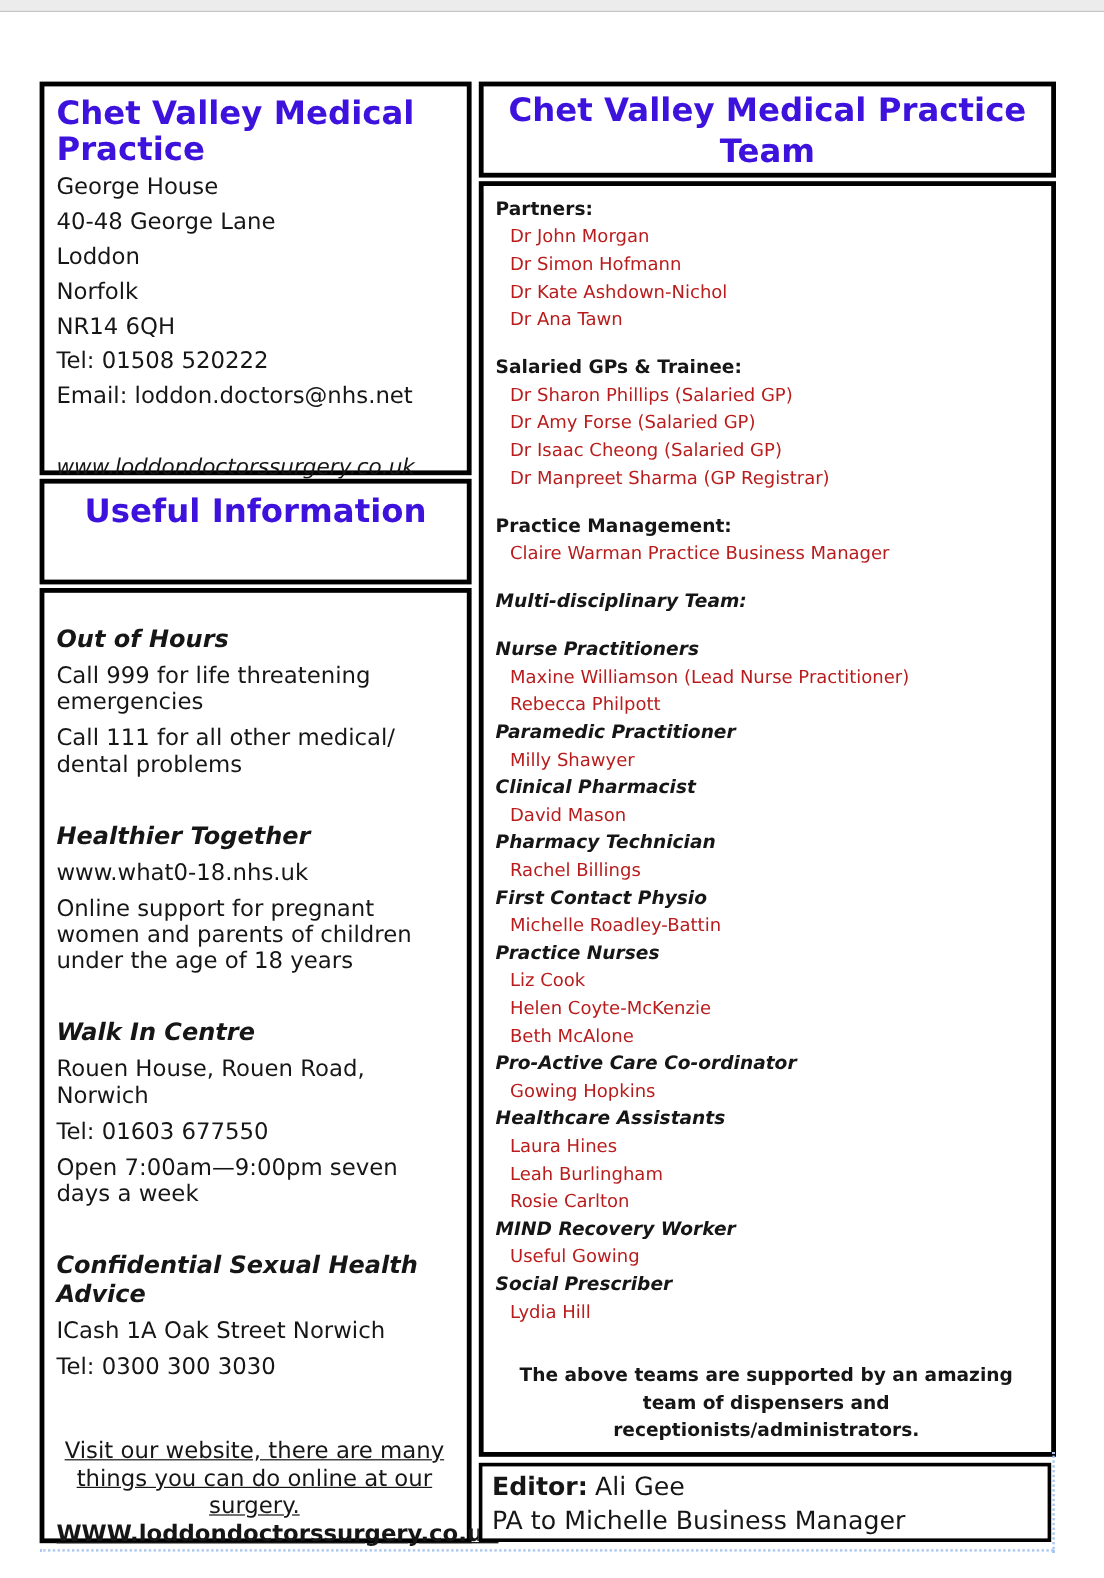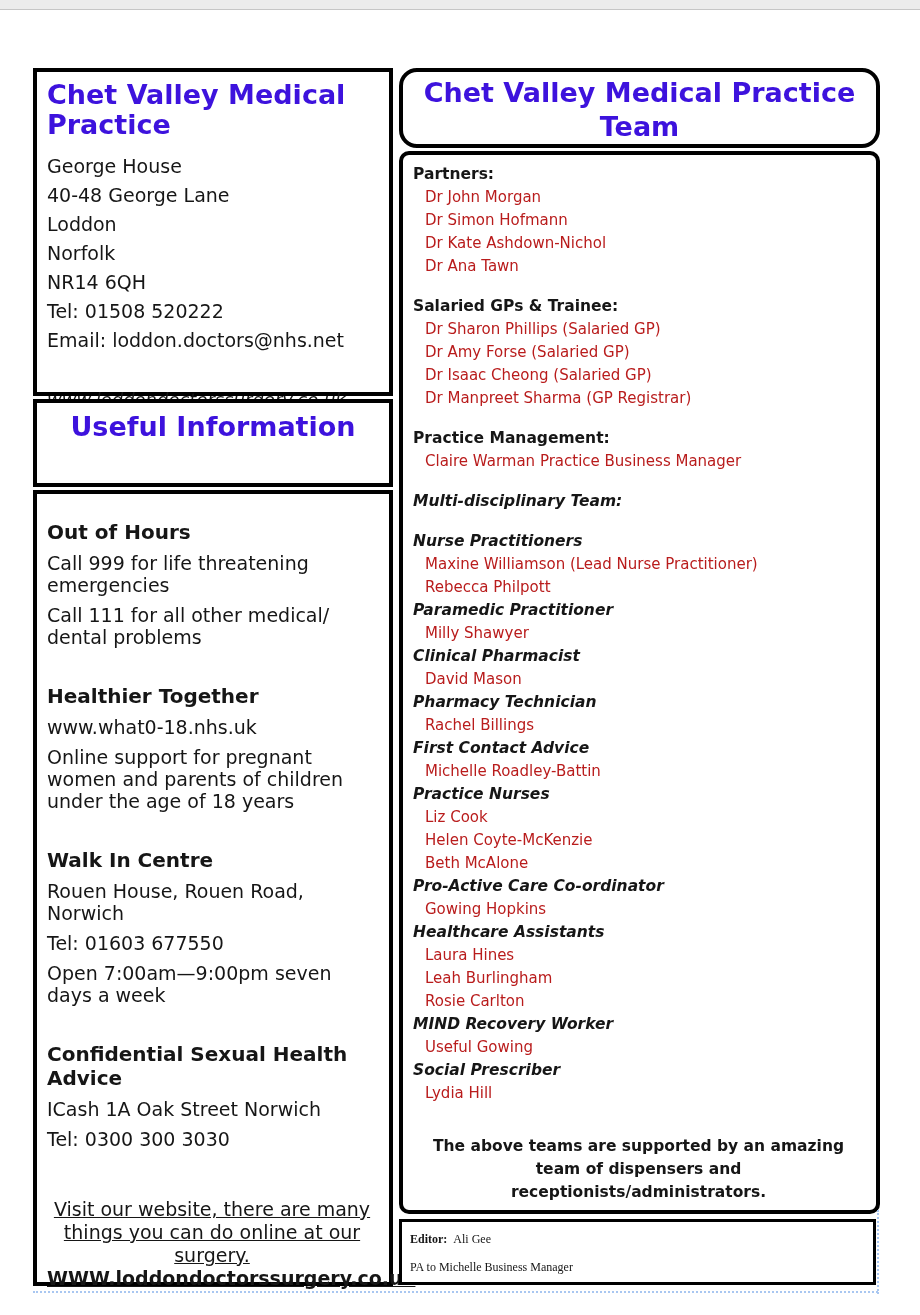--- a/index.html
+++ b/index.html
@@ -9,49 +9,49 @@
     --frame:#a9c7f1;
   }
   html,body{margin:0;padding:0;background:#ffffff;}
   body{font-family:"DejaVu Sans","Liberation Sans",sans-serif;color:var(--ink);}
   .canvas{position:relative;width:920px;height:1315px;background:#ffffff;overflow:hidden;}
   .top-strip{position:absolute;top:0;left:0;width:920px;height:9px;background:#ececec;border-bottom:1px solid #c6c6c6;}
   .box{position:absolute;background:#ffffff;border:4px solid var(--border);box-sizing:border-box;}
 
   
   .box-practice{left:33px;top:68px;width:360px;height:328px;padding:6px 10px 0 10px;}
-  .practice-title{margin:2px 0 12px 0;color:var(--accent);font-size:27px;font-weight:bold;line-height:1.12;}
+  .practice-title{margin:2px 0 2px 0;color:var(--accent);font-size:27px;font-weight:bold;line-height:1.12;}
   .addr-line{font-size:19px;line-height:29px;white-space:nowrap;}
   .website-italic{font-style:italic;font-size:18px;margin-top:34px;}
 
   .box-useful{left:33px;top:399px;width:360px;height:88px;text-align:center;}
   .useful-title{margin:8px 0 0 0;color:var(--accent);font-size:27px;font-weight:bold;}
 
   .box-info{left:33px;top:490px;width:360px;height:796px;padding:26px 12px 0 10px;}
   .info-section{margin:0;}
   .info-section + .info-section{margin-top:36px;}
-  .info-heading{margin:0 0 2px 0;font-size:20px;font-weight:bold;line-height:24px;}
+  .info-heading{margin:0 0 2px 0;font-size:20px;font-weight:bold;line-height:24px;font-style:italic;}
   .info-line{margin:8px 0 0 0;font-size:19px;line-height:22px;}
   .promo{margin-top:48px;text-align:center;font-size:19px;line-height:23px;text-decoration:underline;}
   .promo-link{display:block;font-weight:bold;text-decoration:underline;font-size:19px;line-height:23px;color:var(--ink);}
 
   
-  .box-team-title{left:399px;top:68px;width:481px;height:80px;text-align:center;border-radius:18px;}
+  .box-team-title{left:399px;top:68px;width:481px;height:80px;text-align:center;}
   .team-title{margin:4px 14px 0 14px;color:var(--accent);font-size:27px;font-weight:bold;line-height:1.25;}
 
-  .box-team{left:399px;top:151px;width:481px;height:1063px;padding:8px 12px 0 10px;border-radius:10px;}
+  .box-team{left:399px;top:151px;width:481px;height:1063px;padding:8px 12px 0 10px;}
   .team-group{margin:0;}
   .team-group.gap{margin-bottom:17px;}
   .group-label{font-size:15.5px;font-weight:bold;line-height:23px;}
   .group-label.bold-italic{font-style:italic;}
   .member{font-size:15px;line-height:23px;color:#b91c1c;margin-left:12px;}
   .closing{margin:30px auto 0 auto;max-width:440px;text-align:center;font-weight:bold;font-size:15.5px;line-height:23px;}
 
   .box-editor{left:399px;top:1219px;width:477px;height:66px;border-width:3px;padding:3px 10px 0 8px;}
-  .editor-line{font-size:12px;line-height:28px;font-family:Liberation Serif, serif;}
+  .editor-line{font-size:21px;line-height:28px;}
   .editor-label{font-weight:bold;}
   .editor-name{margin-left:6px;}
 
   
   .frame-h{position:absolute;left:33px;top:1291px;width:845px;border-top:2px dotted var(--frame);}
   .frame-v{position:absolute;left:877px;top:1210px;height:84px;border-left:2px dotted var(--frame);}
 </style>
 </head>
 <body>
 
@@ -144,21 +144,21 @@
         </div>
         <div class="team-group">
           <div class="group-label bold-italic">Clinical Pharmacist</div>
           <div class="member">David Mason</div>
         </div>
         <div class="team-group">
           <div class="group-label bold-italic">Pharmacy Technician</div>
           <div class="member">Rachel Billings</div>
         </div>
         <div class="team-group">
-          <div class="group-label bold-italic">First Contact Advice</div>
+          <div class="group-label bold-italic">First Contact Physio</div>
           <div class="member">Michelle Roadley-Battin</div>
         </div>
         <div class="team-group">
           <div class="group-label bold-italic">Practice Nurses</div>
           <div class="member">Liz Cook</div>
           <div class="member">Helen Coyte-McKenzie</div>
           <div class="member">Beth McAlone</div>
         </div>
         <div class="team-group">
           <div class="group-label bold-italic">Pro-Active Care Co-ordinator</div>

